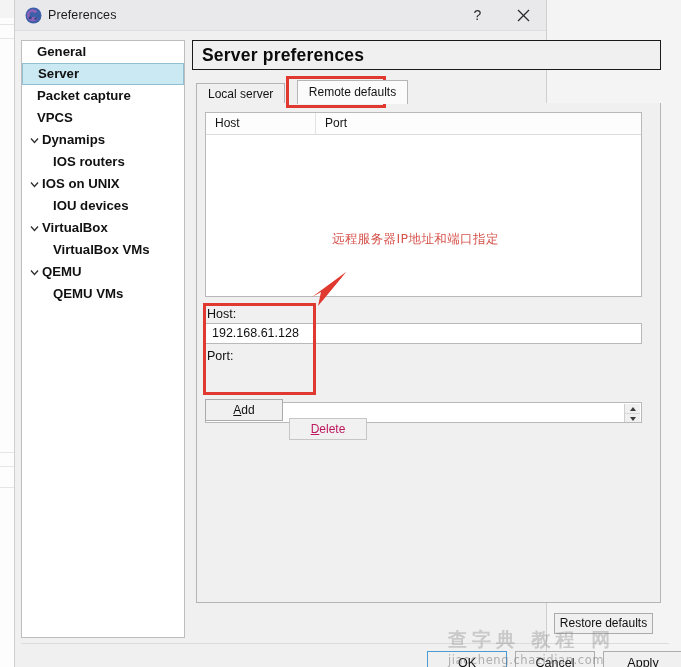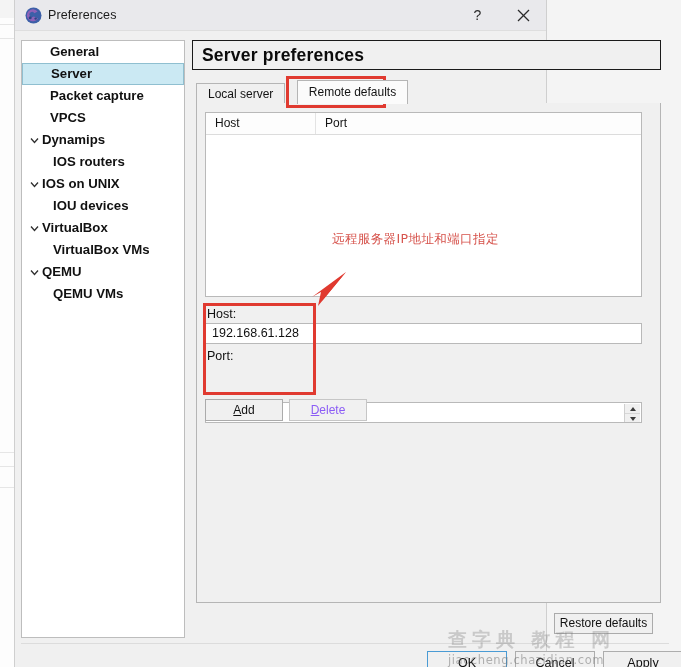--- a/index.html
+++ b/index.html
@@ -103,21 +103,21 @@
   .tree-item {
     position: relative;
     height: 22px;
     line-height: 22px;
     font-size: 13.2px;
     font-weight: bold;
     color: #111;
     white-space: nowrap;
     box-sizing: border-box;
   }
-  .tree-item.level0 { padding-left: 28px; }
+  .tree-item.level0 { padding-left: 15px; }
   .tree-item.level0.has-arrow { padding-left: 20px; }
   .tree-item.level1 { padding-left: 31px; }
   .tree-item .twisty {
     position: absolute;
     left: 6px; top: 0;
     width: 12px; height: 22px;
     display: flex;
     align-items: center;
     justify-content: center;
   }
@@ -284,21 +284,21 @@
     height: 22px;
     background: #f0f0f0;
     border: 1px solid #ababab;
     box-sizing: border-box;
     font-size: 12px;
     line-height: 20px;
     text-align: center;
     color: #111;
     white-space: nowrap;
   }
-  .dlg-button.disabled { color: #8b5cf6; border-color: #c6c6c6; background:#f1f1f1; }
+  .dlg-button.disabled { color: #be185d; border-color: #c6c6c6; background:#f1f1f1;margin-top:19px; }
   .dlg-button u { text-decoration: underline; }
   #btn-add { left: 8px; top: 296px; width: 78px; }
   #btn-delete { left: 92px; top: 296px; width: 78px; }
 
   
   #btn-restore {
     position: absolute;
     left: 362px; top: 573px;
     width: 99px; height: 21px;
     background: #f0f0f0;

